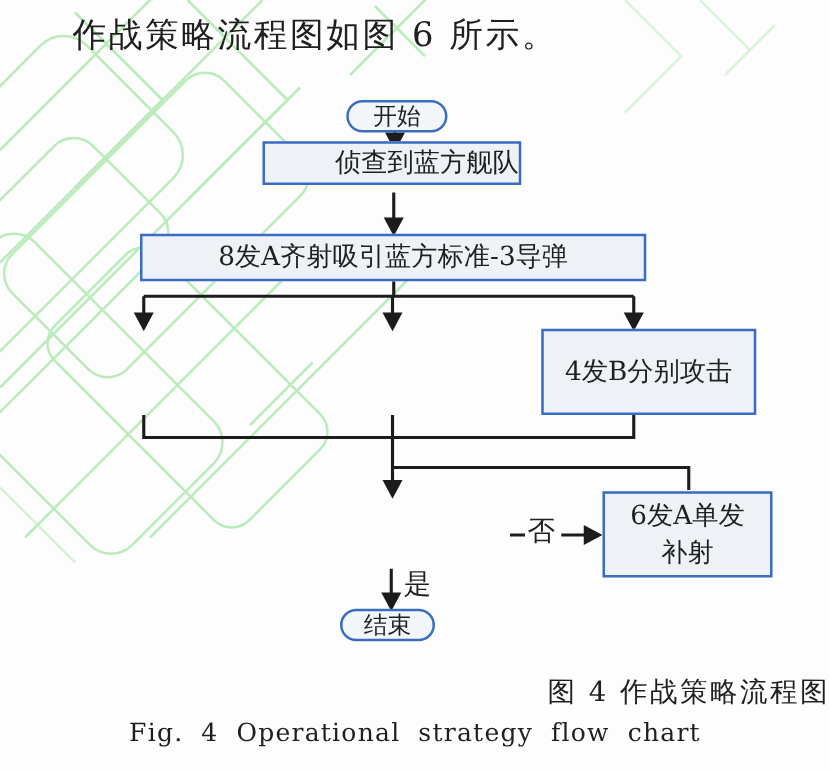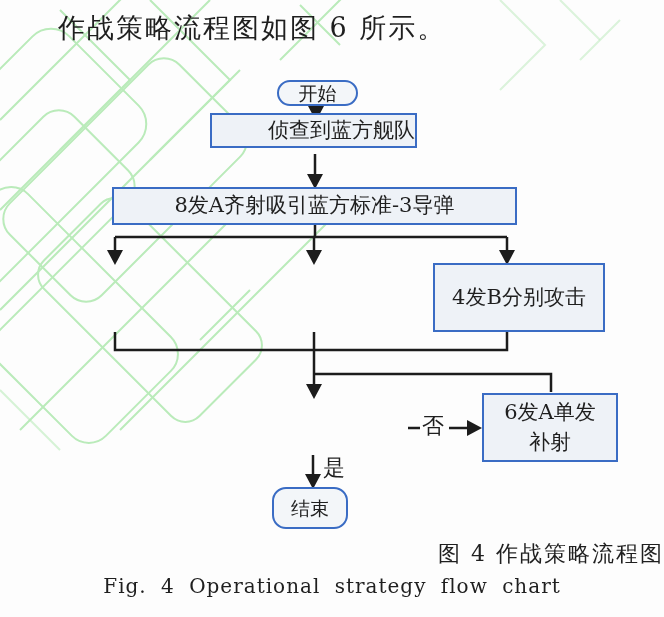--- a/index.html
+++ b/index.html
@@ -130,21 +130,21 @@
     <div class="node rect" style="left:421px;top:263px;width:172px;height:69px;margin-left:12px;">
       <span>4发B分别攻击</span>
     </div>
 
 
     <div class="node rect" style="left:482px;top:393px;width:136px;height:69px;">
       <span>6发A单发</span>
       <span>补射</span>
     </div>
 
-    <div class="node stadium" style="left:272px;top:487px;width:76px;height:42px;">
+    <div class="node stadium" style="left:272px;top:487px;width:76px;height:26px;">
       <span>结束</span>
     </div>
 
     <div class="edge-label" style="left:422px;top:415px;">否</div>
     <div class="edge-label" style="left:323px;top:457px;">是</div>
   </div>
 
   <div class="caption-zh">图 4  作战策略流程图</div>
   <div class="caption-en">Fig. 4  Operational strategy flow chart</div>
 

